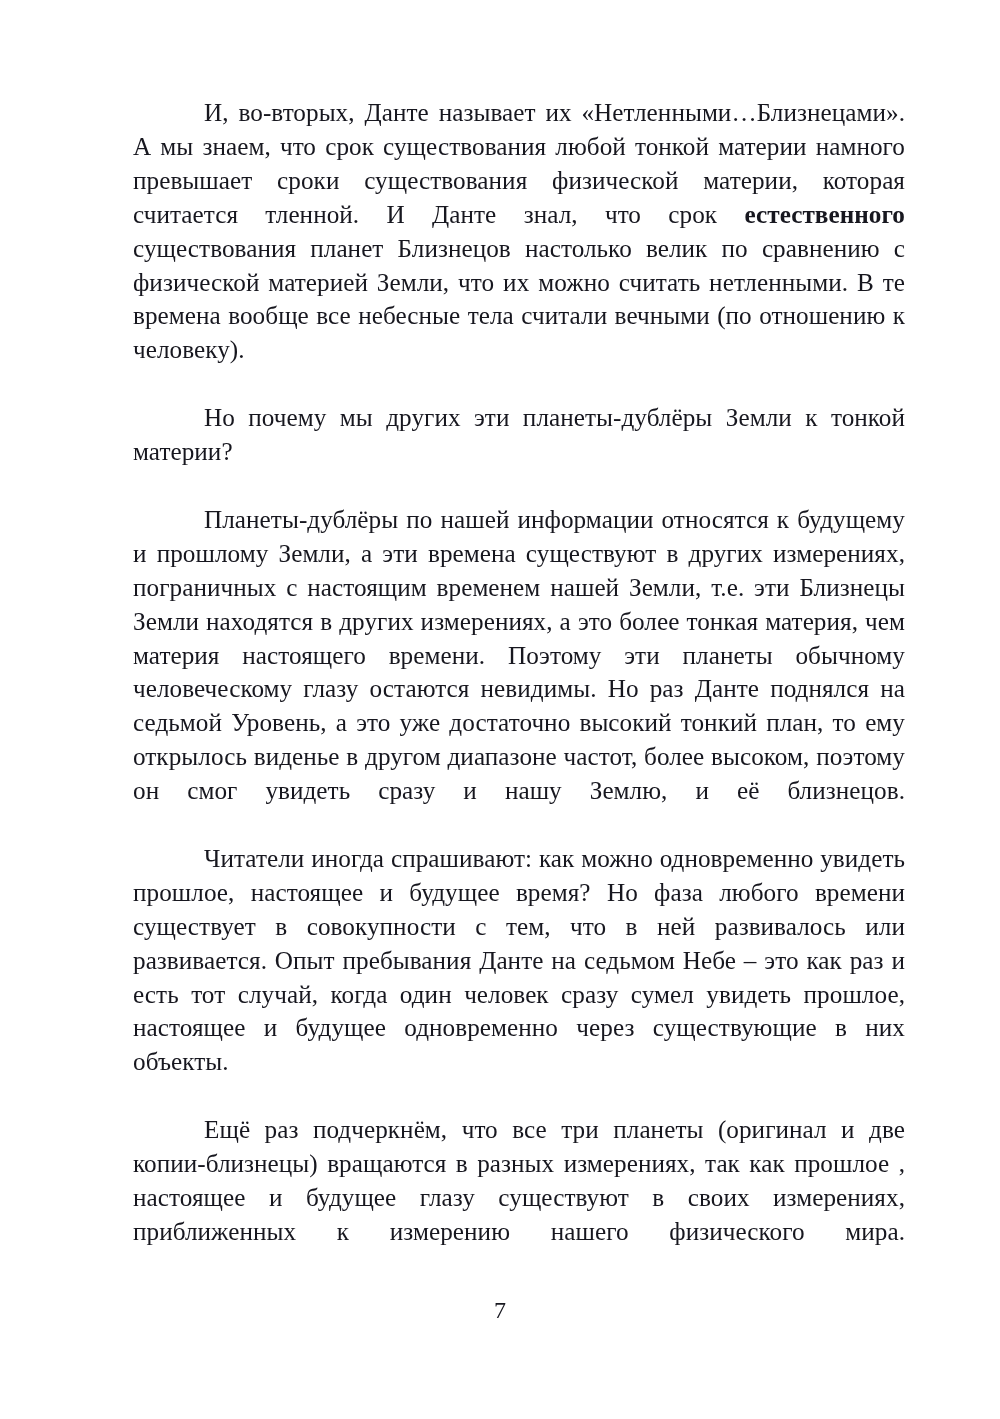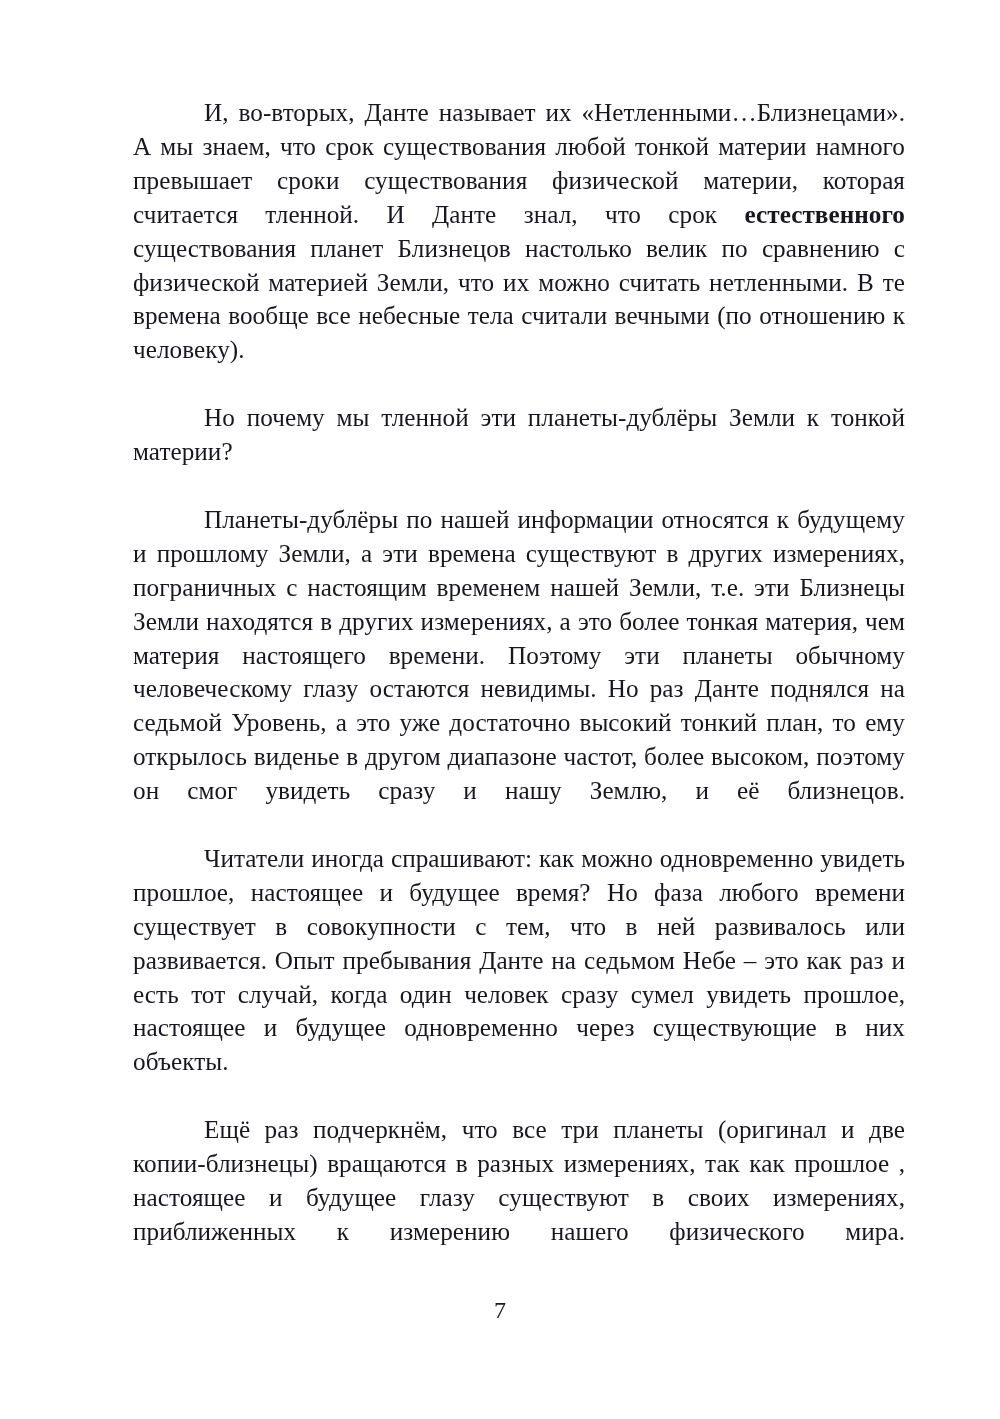--- a/index.html
+++ b/index.html
@@ -60,21 +60,21 @@
 </style>
 </head>
 <body>
 
 <div id="page">
 
   <div id="text-column">
 
     <p class="para"><span>И, во-вторых, Данте называет их «Нетленны­ми…Близнецами». А мы знаем, что срок существования лю­бой тонкой материи намного превышает сроки существова­ния физической материи, которая считается тленной.  И Дан­те знал, что срок </span><b>естественного</b><span> существования планет Близ­нецов настолько велик по сравнению с физической материей Земли, что их можно считать нетленными. В те времена во­обще все небесные тела считали вечными (по отношению к человеку).</span></p>
 
-    <p class="para">Но почему мы тленной эти планеты-дублёры Земли к тонкой материи?</p>
+    <p class="para">Но почему мы других эти планеты-дублёры Земли к тонкой материи?</p>
 
     <p class="para">Планеты-дублёры по нашей информации относятся к будущему и прошлому Земли, а эти времена существуют в других измерениях, пограничных с настоящим временем нашей Земли, т.е. эти Близнецы Земли находятся в других измерениях, а это более тонкая материя, чем материя настоя­щего времени. Поэтому эти планеты обычному человеческо­му глазу остаются невидимы. Но раз Данте поднялся на седь­мой Уровень, а это уже достаточно высокий тонкий план, то ему открылось виденье в другом диапазоне частот, более вы­соком, поэтому он смог увидеть сразу и нашу Землю, и её близнецов.</p>
 
     <p class="para">Читатели иногда спрашивают: как можно одновременно увидеть прошлое, настоящее и будущее время? Но фаза лю­бого времени существует в совокупности с тем, что в ней раз­вивалось или развивается. Опыт пребывания Данте на седь­мом Небе – это как раз и есть тот случай, когда один человек сразу сумел увидеть прошлое, настоящее и будущее одновре­менно через существующие в них объекты.</p>
 
     <p class="para">Ещё раз подчеркнём, что все три планеты (оригинал и две копии-близнецы) вращаются в разных измерениях, так как прошлое , настоящее и будущее глазу существуют в сво­их измерениях, приближенных к измерению нашего физиче­ского мира.</p>
 
   </div>
 
   <div id="page-number">7</div>

